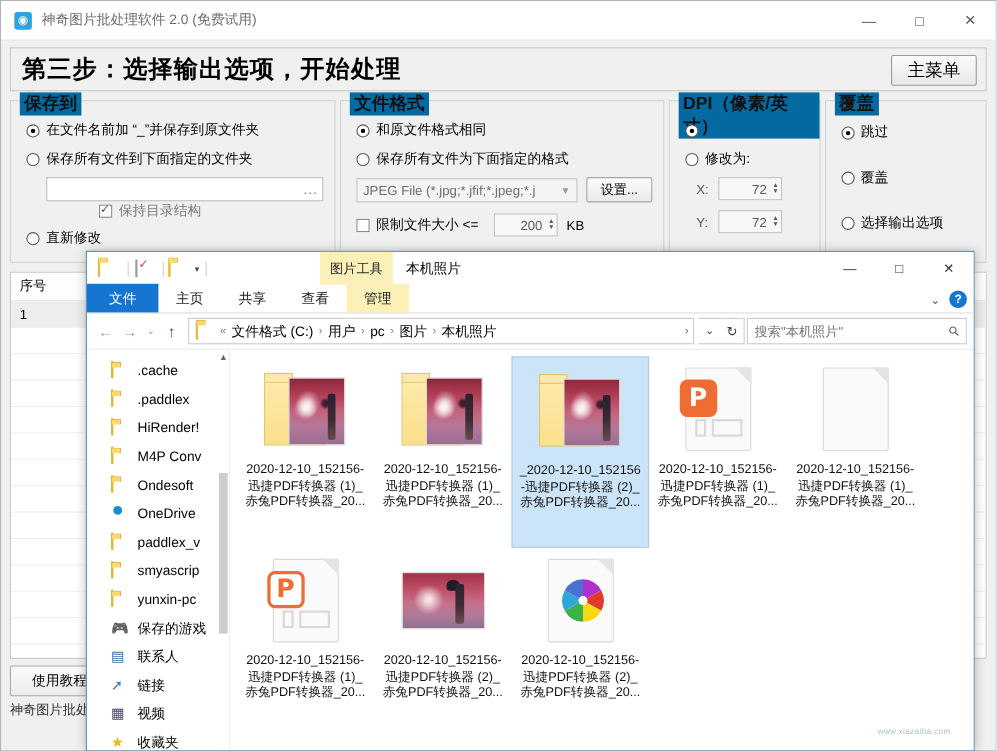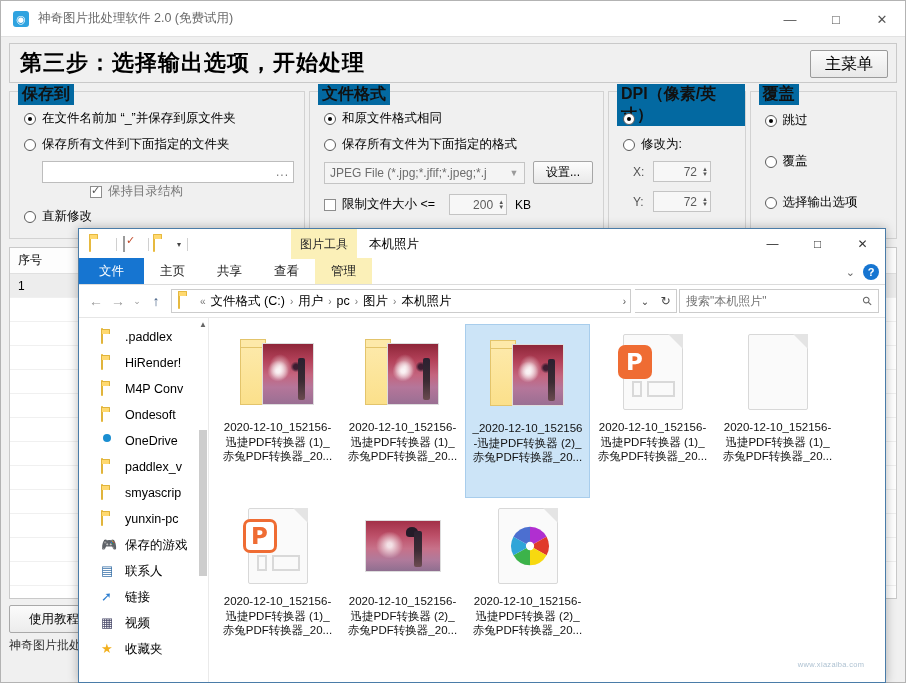--- a/index.html
+++ b/index.html
@@ -542,20 +542,24 @@
       <span>搜索"本机照片"</span>
       <span class="mag">⚲</span>
     </div>
   </div>
 
   <div id="ex-main">
 
     <div id="ex-nav">
       <div class="navitem">
         <span class="ic"><span class="ic-folder"></span></span>
+        <span>.cache</span>
+      </div>
+      <div class="navitem">
+        <span class="ic"><span class="ic-folder"></span></span>
         <span>.paddlex</span>
       </div>
       <div class="navitem">
         <span class="ic"><span class="ic-folder"></span></span>
         <span>HiRender!</span>
       </div>
       <div class="navitem">
         <span class="ic"><span class="ic-folder"></span></span>
         <span>M4P Conv</span>
       </div>

